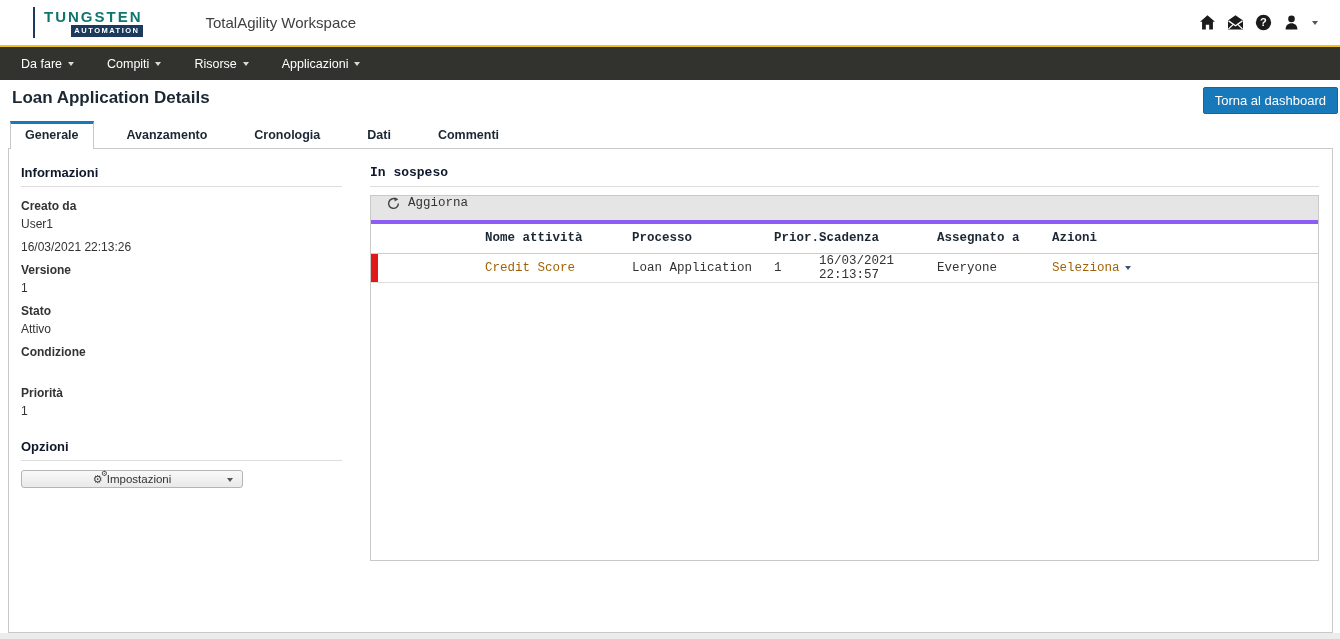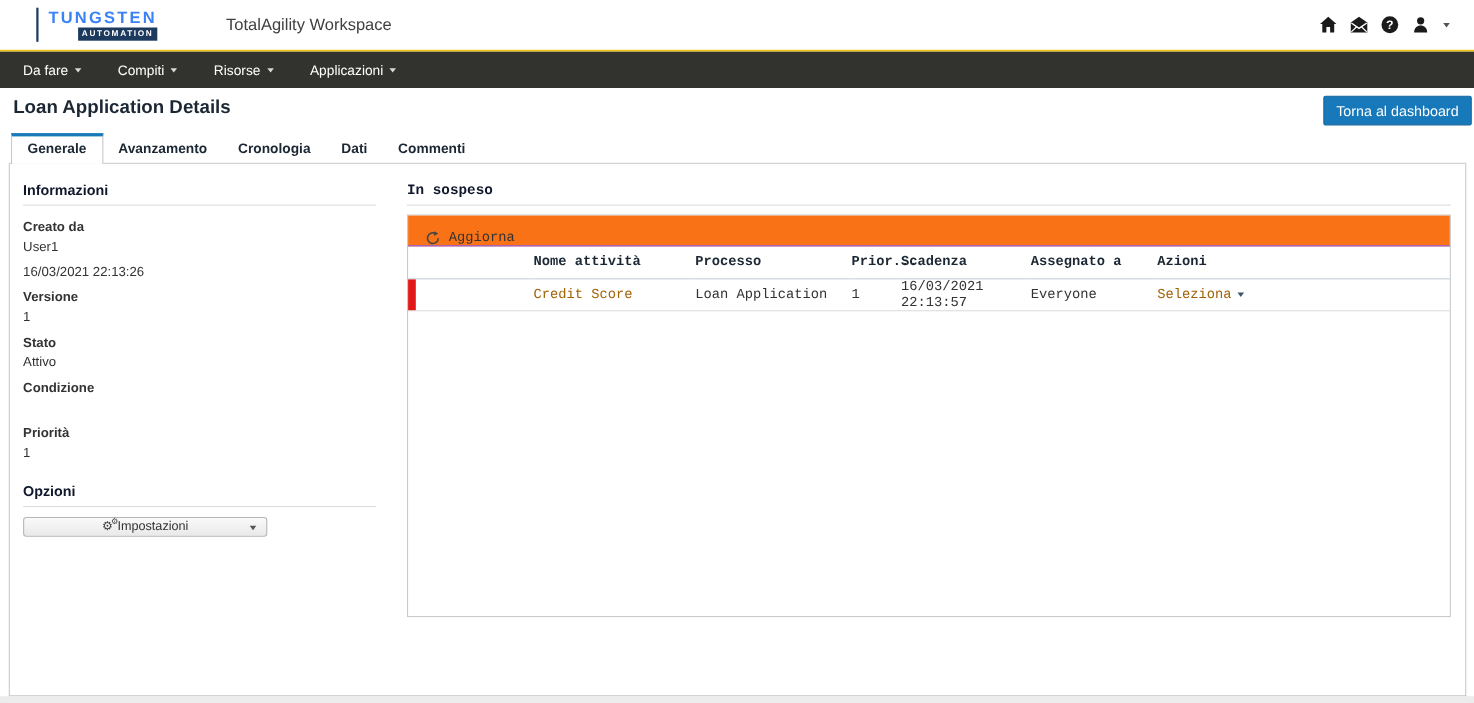--- a/index.html
+++ b/index.html
@@ -3,21 +3,21 @@
 <meta charset="utf-8">
 <style>
   * { margin:0; padding:0; box-sizing:border-box; }
   html,body { width:1340px; height:639px; overflow:hidden; background:#fff;
               font-family:"Liberation Sans", sans-serif; color:#333; }
 
   
   .top-header { height:45px; display:flex; align-items:center; position:relative; background:#fff; }
   .logo-bar { width:2px; height:31px; background:#1b3a5e; margin-left:33px; }
   .logo { margin-left:9px; display:flex; flex-direction:column; align-items:flex-end; cursor:pointer; }
-  .logo-line1 { font-size:15px; font-weight:bold; letter-spacing:2px; color:#3b82f6; line-height:15px; }
+  .logo-line1 { font-size:15px; font-weight:bold; letter-spacing:2px; color:#0f766e; line-height:15px; }
   .logo-line2 { font-size:7.5px; font-weight:bold; letter-spacing:1.5px; color:#fff; background:#1b3a5e;
                 padding:1.5px 3px; margin-top:1px; }
   .app-title { margin-left:63px; font-size:15px; color:#404040; }
   .header-icons { position:absolute; right:22px; top:0; height:45px; display:flex; align-items:center; gap:11px; }
   .hicon { width:17px; height:17px; cursor:pointer; display:inline-flex; }
   .user-caret { width:0; height:0; border-left:3.5px solid transparent; border-right:3.5px solid transparent;
                 border-top:4px solid #555; margin-left:1px; cursor:pointer; }
 
   
   .yellow-line { height:2px; background:#eec31e; }
@@ -28,21 +28,21 @@
                border-top:4px solid #d9d9d6; margin-left:6px; }
 
   
   .page-head { height:42px; position:relative; }
   .page-title { position:absolute; left:12px; top:8px; font-size:17px; font-weight:bold; color:#1b2733; }
   .back-btn { position:absolute; right:2px; top:7px; background:#1779ba; color:#fff; font-size:13px;
               font-family:"Liberation Sans", sans-serif; padding:5px 11px; border:1px solid #14679e;
               border-radius:2px; cursor:pointer; }
 
   
-  .tab-strip { margin:0 7px 0 8px; display:flex; align-items:flex-end; border-bottom:1px solid #c9c9c9; height:27px; }
+  .tab-strip { margin:0 7px 0 8px; display:flex; align-items:flex-end; border-bottom:1px solid #c9c9c9; height:27px;gap:19px; }
   .tab { font-size:12.5px; font-weight:bold; color:#1b2733; padding:6px 14px 6px; cursor:pointer; white-space:nowrap; }
   .tab.active { background:#fff; border-top:3px solid #1779ba; border-left:1px solid #c9c9c9;
                 border-right:1px solid #c9c9c9; margin-bottom:-1px; padding:4px 14px 7px; margin-left:2px; }
 
   
   .panel { margin:0 7px 0 8px; border:1px solid #c9c9c9; border-top:none; height:484px; display:flex; background:#fff; }
   .left-col { width:345px; padding:16px 12px 0 12px; }
   .right-col { flex:1; padding:16px 13px 0 16px;font-family:Liberation Mono, monospace; }
 
   .section-title { font-size:13px; font-weight:bold; color:#0f172a; padding-bottom:6px; border-bottom:1px solid #ddd; }
@@ -56,21 +56,21 @@
                   background:linear-gradient(#f9f9f9,#e9e9e9); display:flex; align-items:center;
                   justify-content:center; position:relative; cursor:pointer; font-size:11.5px; color:#333; }
   .gear-wrap { position:relative; margin-right:1px; width:13px; height:13px; }
   .gear-big { font-size:11px; color:#444; position:absolute; left:0; top:0; line-height:13px; }
   .gear-small { font-size:7.5px; color:#444; position:absolute; right:-2px; top:-3px; line-height:8px; }
   .settings-caret { position:absolute; right:9px; top:7px; width:0; height:0; border-left:3.5px solid transparent;
                     border-right:3.5px solid transparent; border-top:4px solid #555; }
 
   
   .table-box { margin-top:8px; border:1px solid #c9c9c9; height:366px; background:#fff; }
-  .toolbar { height:28px; background:#f97316; border-bottom:1px solid #8b5cf6; display:flex; align-items:flex-end;
+  .toolbar { height:28px; background:#e5e5e5; border-bottom:4px solid #8b5cf6; display:flex; align-items:flex-start;
              padding-left:16px; }
   .refresh-btn { display:flex; align-items:center; cursor:pointer; }
   .refresh-label { font-size:12.5px; color:#333; margin-left:8px; }
   table { border-collapse:collapse; width:100%; table-layout:fixed; }
   th { text-align:left; font-size:12.5px; font-weight:bold; color:#1b2733; height:29px;
        border-bottom:1px solid #c6d0d9; padding:0; }
   td { font-size:12.5px; color:#333; height:29px; border-bottom:1px solid #dedede; padding:0; }
   .prio-cell { position:relative; }
   .prio-flag { position:absolute; left:0; top:0; width:7px; height:28px; background:#e21818; }
   a.link { color:#a16207; text-decoration:none; cursor:pointer; }

